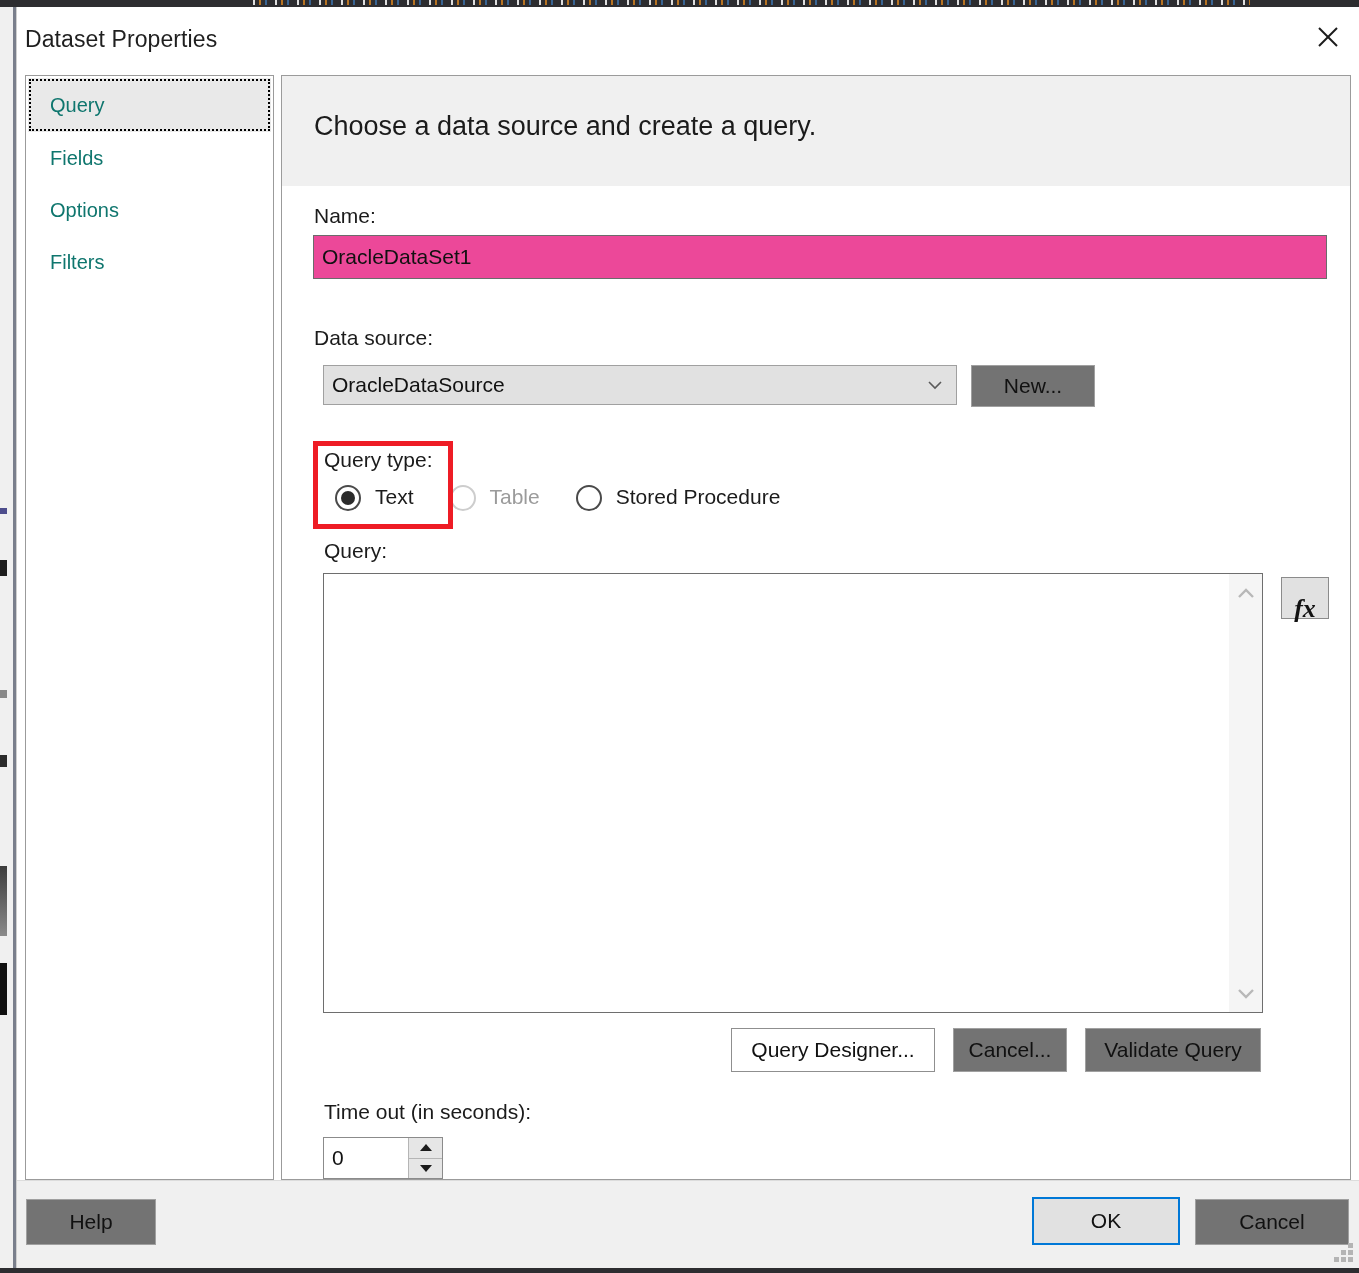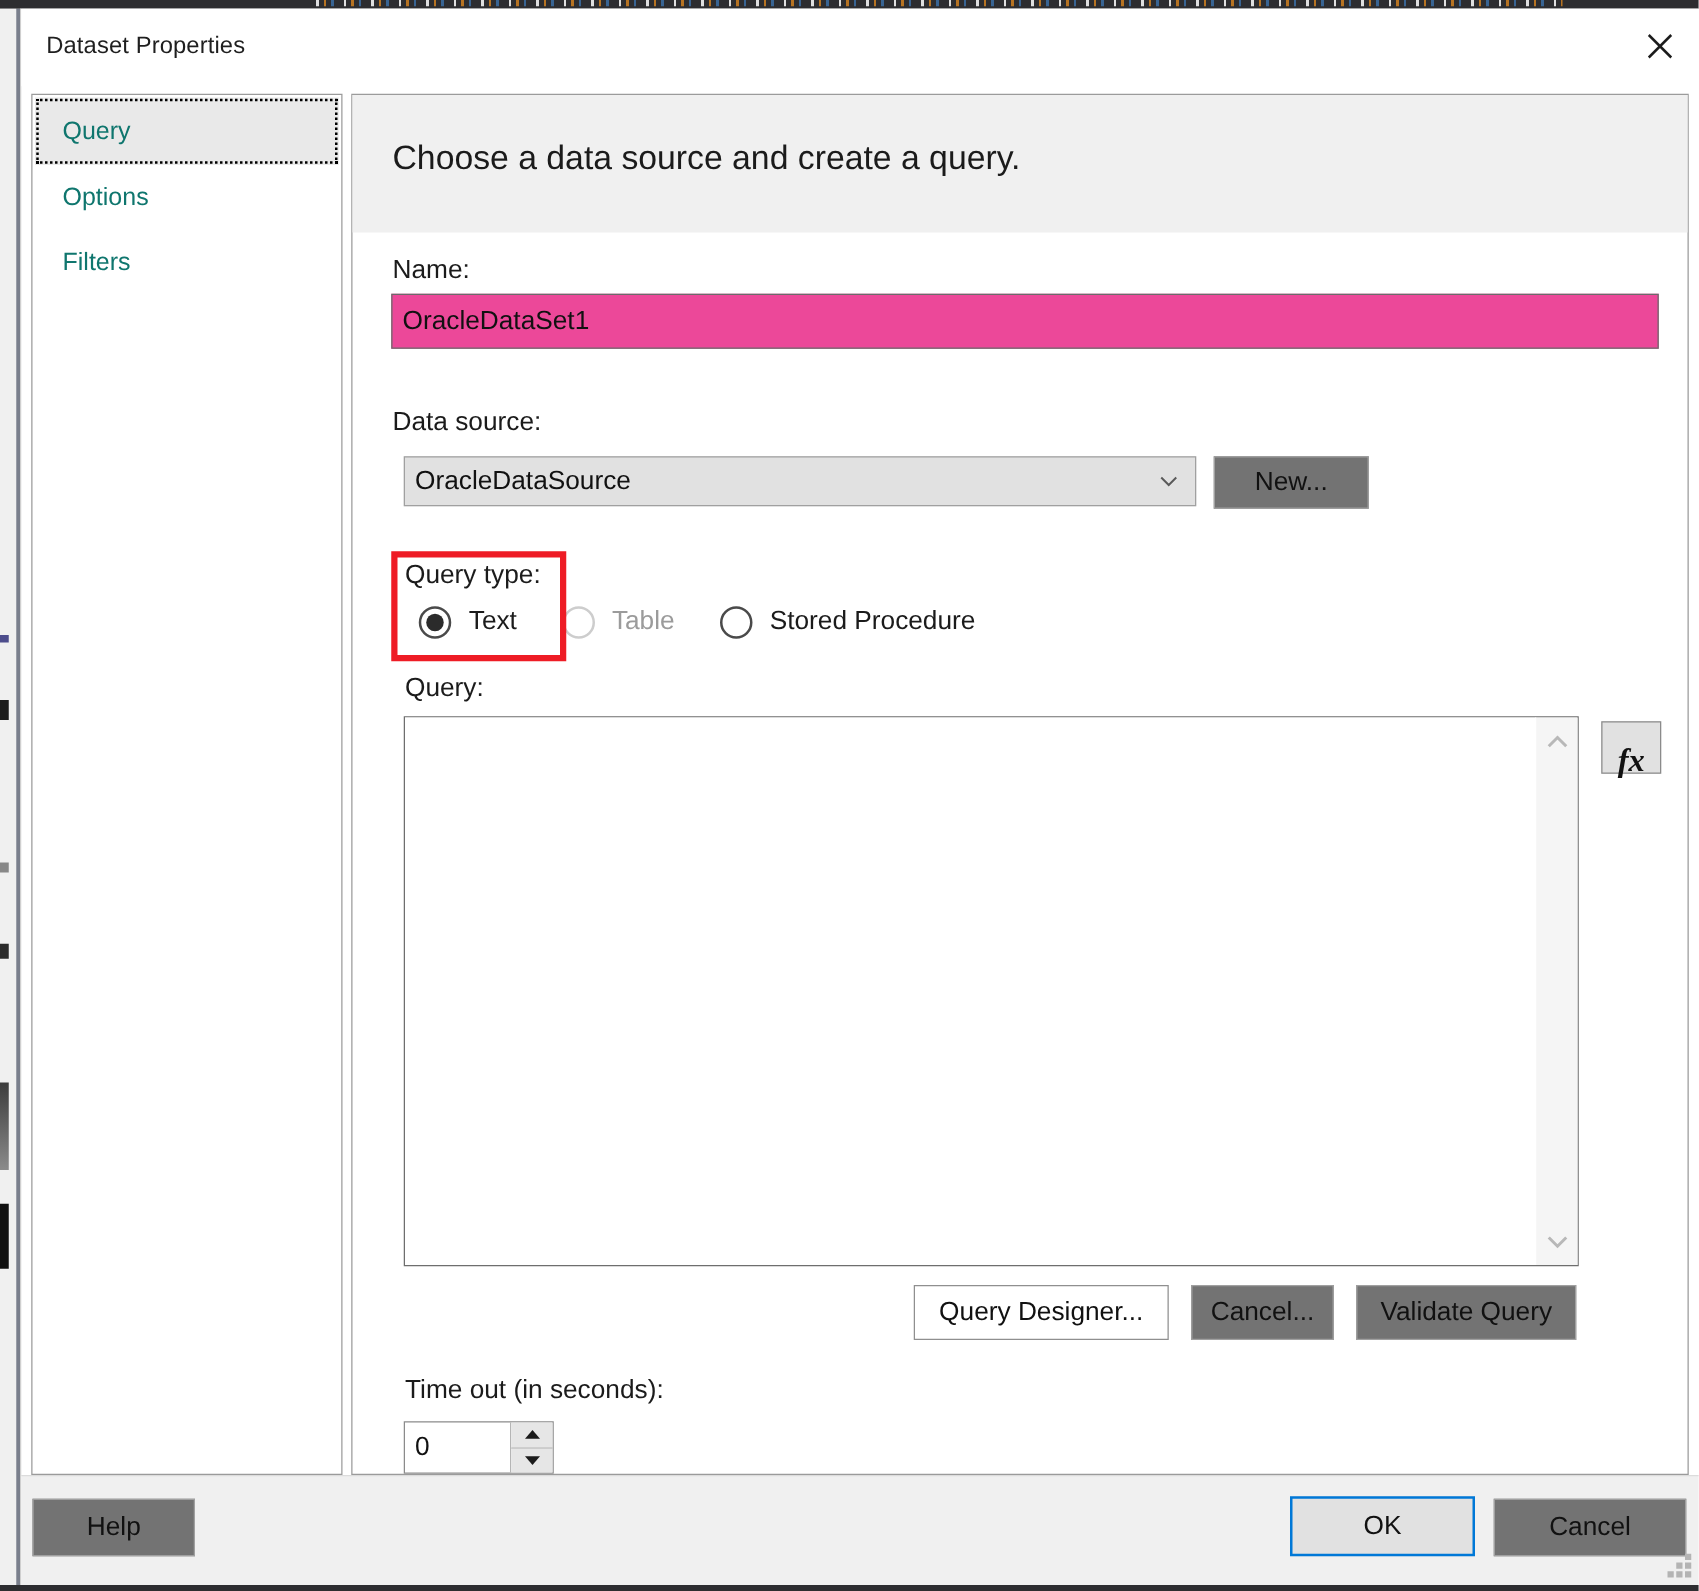--- a/index.html
+++ b/index.html
@@ -53,22 +53,22 @@
     width: 1343px; height: 1261px;
     background: #ffffff;
     border-left: 1px solid #cfcfcf;
   }
 
   .titlebar {
     position: absolute; left: 0; top: 0; width: 100%; height: 62px;
     background: #ffffff;
   }
   .title-text {
-    position: absolute; left: 20px; top: 19px;
-    font-size: 19px; color: #1f1f1f; letter-spacing: .1px;
+    position: absolute; left: 8px; top: 19px;
+    font-size: 23px; color: #1f1f1f; letter-spacing: .1px;
     white-space: nowrap;
   }
   .close-btn {
     position: absolute; right: 4px; top: 6px;
     width: 54px; height: 48px;
     display: flex; align-items: center; justify-content: center;
     cursor: pointer; background: transparent;
   }
   .close-btn svg { display:block; }
 
@@ -266,20 +266,23 @@
         <svg width="28" height="28" viewBox="0 0 28 28">
           <line x1="5" y1="5" x2="23" y2="23" stroke="#1b1b1b" stroke-width="2"></line>
           <line x1="23" y1="5" x2="5" y2="23" stroke="#1b1b1b" stroke-width="2"></line>
         </svg>
       </div>
     </div>
 
     <div class="sidebar">
       <div class="side-item selected">
         <span>Query</span>
+      </div>
+      <div class="side-item">
+        <span>Fields</span>
       </div>
       <div class="side-item">
         <span>Options</span>
       </div>
       <div class="side-item">
         <span>Filters</span>
       </div>
     </div>
 
     <div class="content">

